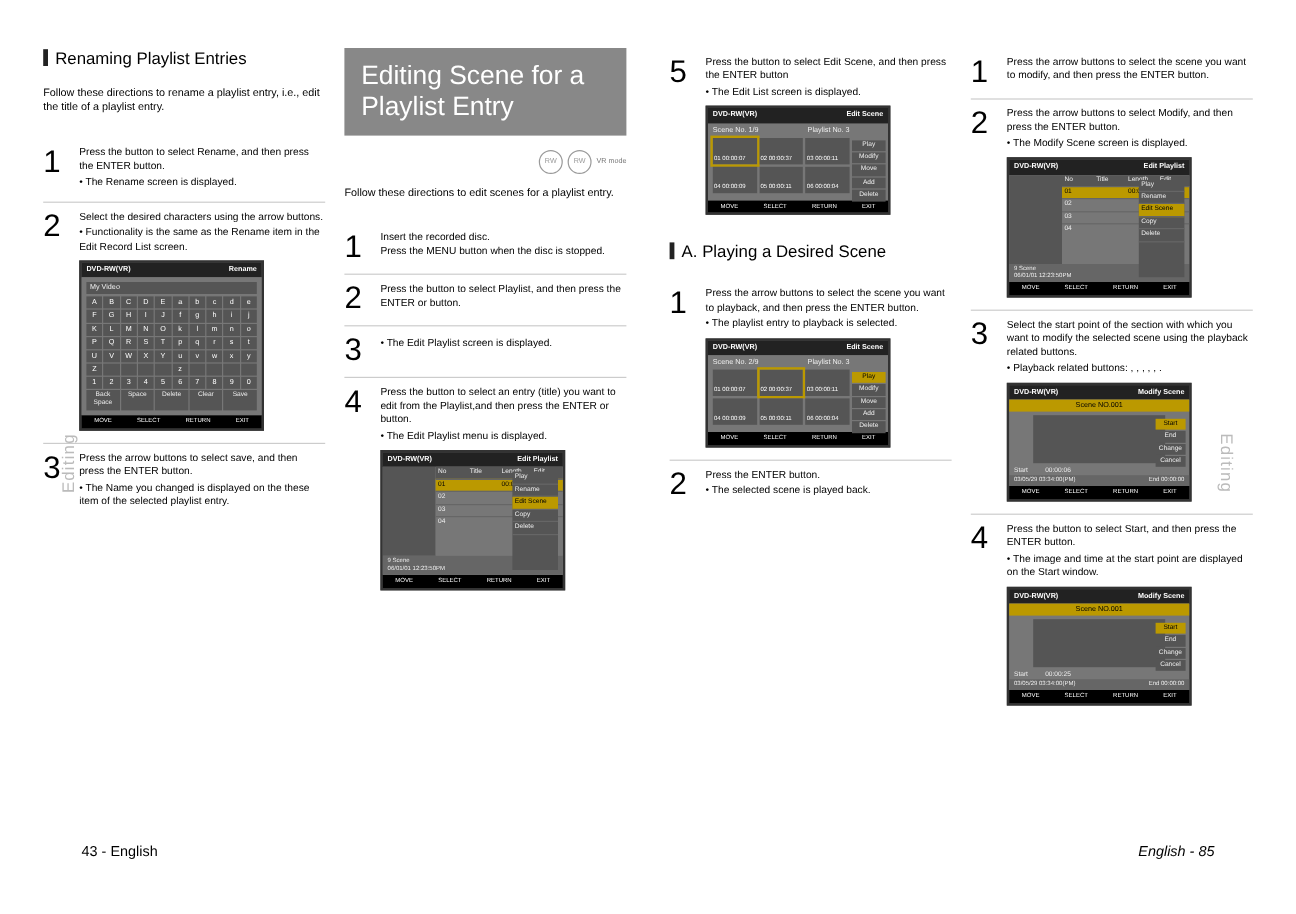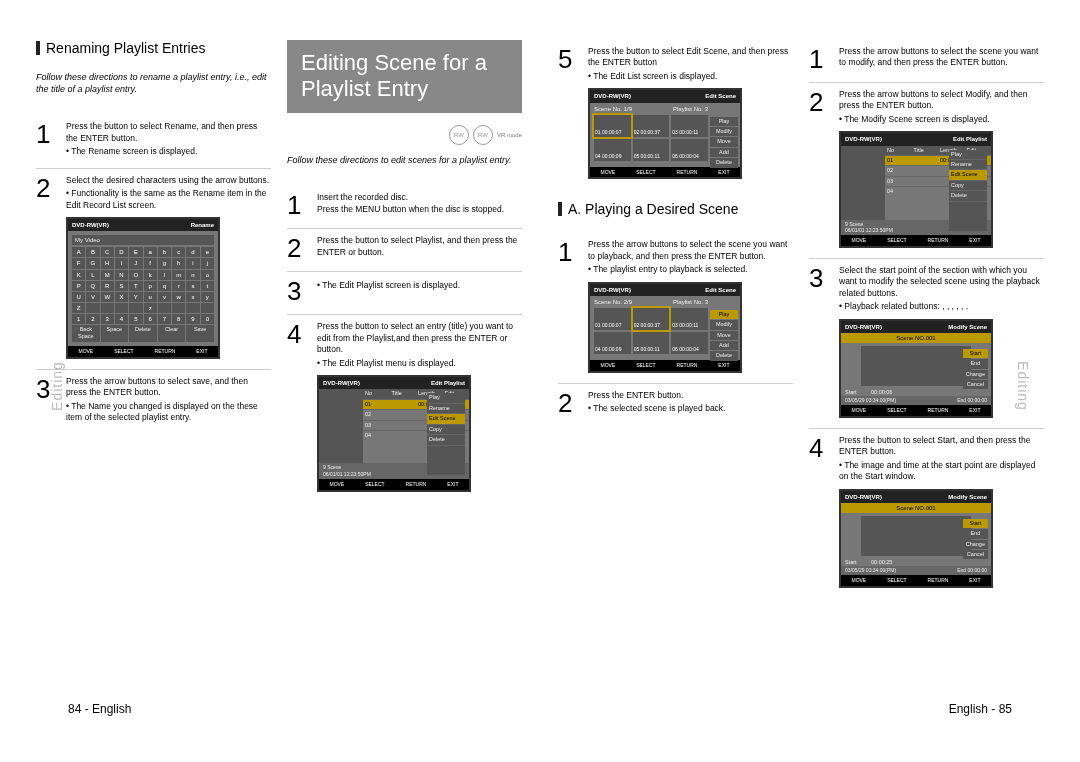--- a/index.html
+++ b/index.html
@@ -62,21 +62,20 @@
     content: "";
     display: inline-block;
     width: 4px;
     height: 14px;
     background: #222;
   }
   .lead {
     font-size: 9px;
     line-height: 1.3;
     margin: 0 0 10px 0;
-    font-style: italic;
   }
   .bigtitle {
     background: #888;
     color: #fff;
     padding: 10px 14px;
     font-size: 22px;
     line-height: 1.2;
     font-weight: normal;
     width: 100%;
     box-sizing: border-box;
@@ -253,21 +252,21 @@
     display:flex; justify-content:space-between;
     padding:1px 4px; font-size:5px;
     background:#666;
   }
   .footerline {
     position:absolute;
     bottom:16px;
     font-size:12px;
   }
   .footerline.left { left:40px;}
-  .footerline.right { right:40px;}
+  .footerline.right { right:40px;font-style:italic;}
 </style>
 </head>
 <body>
 
 <div class="page">
 
   <div class="leftpage">
     <div class="sidetab">Editing</div>
 
     <div class="col">
@@ -485,21 +484,21 @@
             <div class="footer" id="foot2">
                 <span>MOVE</span>
                 <span>SELECT</span>
                 <span>RETURN</span>
                 <span>EXIT</span>
               </div>
           </div>
         </div>
       </div>
     </div>
-    <div class="footerline left">84 - English</div>
+    <div class="footerline left">43 - English</div>
   </div>
 
   <div class="midgap"></div>
 
   <div class="rightpage">
     <div class="sidetab right">Editing</div>
 
     <div class="col">
       <div class="step first">
         <div class="stepnum">5</div>

